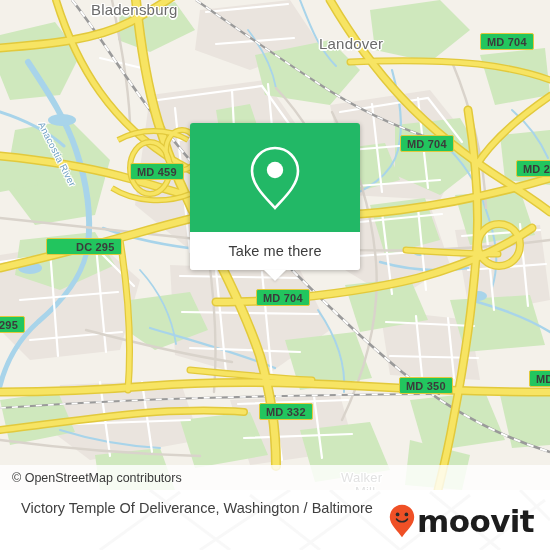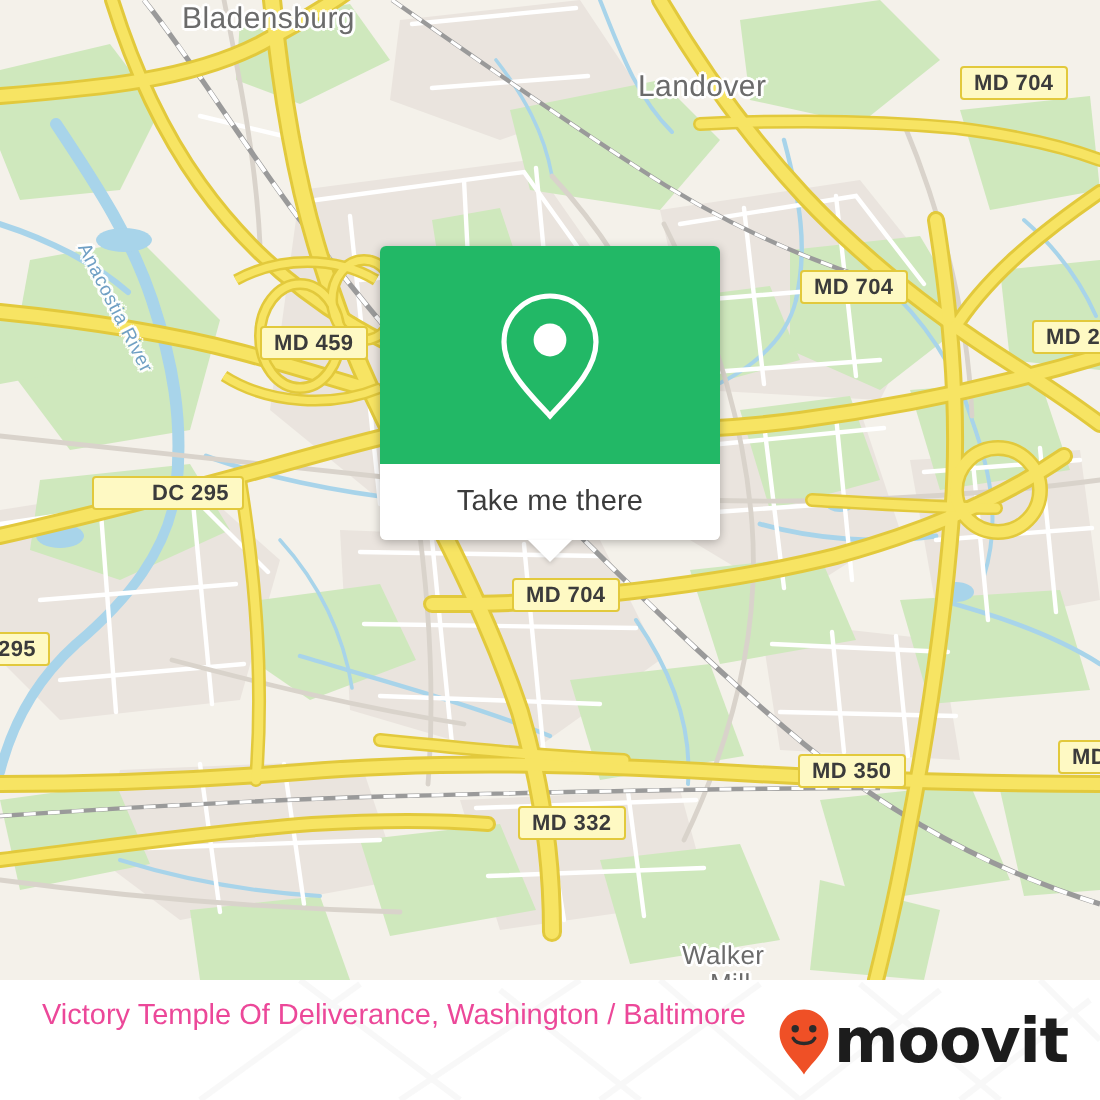--- a/index.html
+++ b/index.html
@@ -57,21 +57,21 @@
   }
 
   
   .shield {
     position: absolute;
     display: inline-flex;
     align-items: center;
     justify-content: center;
     height: 17px;
     padding: 0 6px;
-    background: #fef9c3;
+    background: #22c55e;
     border: 1.5px solid #e2c93c;
     border-radius: 2px;
     color: #3b3b3b;
     font-family: "Liberation Sans", sans-serif;
     font-size: 11px;
     font-weight: bold;
     letter-spacing: .2px;
     white-space: nowrap;
     box-sizing: border-box;
   }
@@ -159,21 +159,21 @@
     left: 0; top: -490px;
     width: 550px; height: 550px;
     opacity: .055;
     pointer-events: none;
   }
   #footer-title {
     position: absolute;
     left: 21px;
     top: 8px;
     width: 370px;
-    color: #ec4899;
+    color: #404040;
     font-size: 14.5px;
     line-height: 20px;
     font-family: "Liberation Sans", sans-serif;
   }
   #footer-logo {
     position: absolute;
     right: 16px;
     top: 14px;
     display: flex;
     align-items: center;
@@ -438,20 +438,23 @@
           <path d="M27 3 C14.3 3, 4 13.3, 4 26 C4 40, 17 52, 27 63 C37 52, 50 40, 50 26 C50 13.3, 39.7 3, 27 3 Z" fill="none" stroke="#ffffff" stroke-width="2.6"></path>
           <circle cx="27" cy="25" r="8.2" fill="#ffffff"></circle>
         </svg>
       </div>
       <div id="callout-bottom">
         <span id="callout-label">Take me there</span>
         <div id="callout-tail"></div>
       </div>
     </div>
 
+    <div id="attribution">
+      <span id="attribution-text">© OpenStreetMap contributors</span>
+    </div>
   </div>
 
   <div id="footer">
 
     <svg id="footer-watermark" viewBox="0 0 550 550" xmlns="http://www.w3.org/2000/svg">
       <g stroke="#8a8a8a" fill="none" stroke-width="3">
         <path d="M150 490 L230 550"></path>
         <path d="M250 495 L320 550"></path>
         <path d="M330 490 L400 550"></path>
         <path d="M430 492 L500 550"></path>

